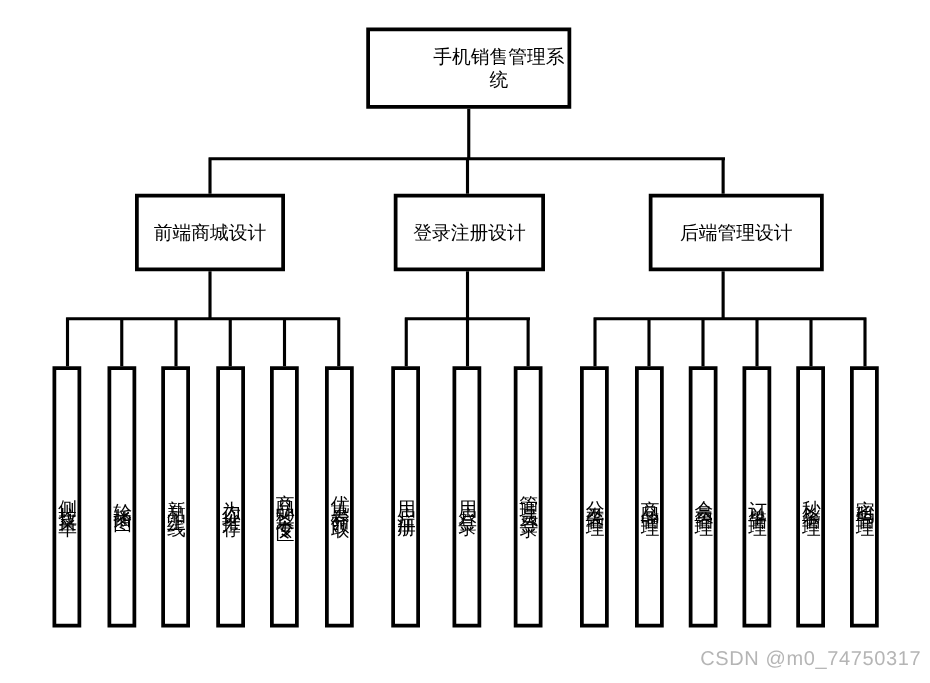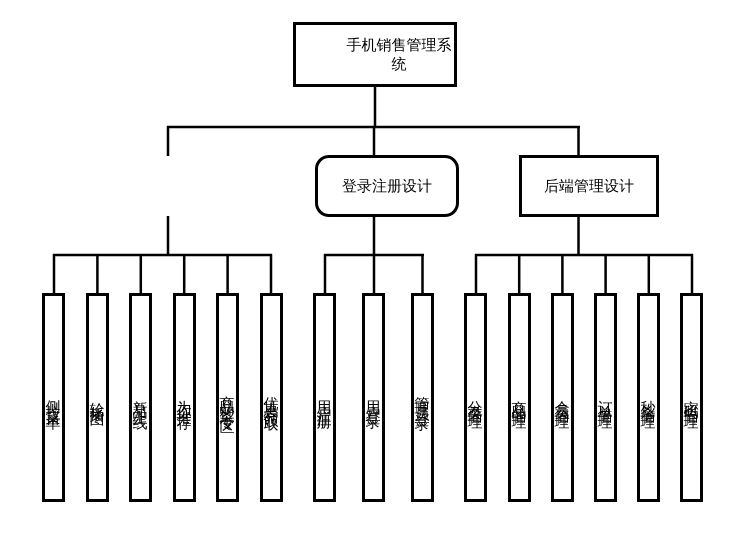--- a/index.html
+++ b/index.html
@@ -76,21 +76,22 @@
          M324 255 L424 255
          M325 254 L325 294  M374 254 L374 294  M422.5 254 L422.5 294
          M578.5 216 L578.5 256
          M475 255 L693 255
          M476 254 L476 294  M519.2 254 L519.2 294  M562.4 254 L562.4 294
          M605.6 254 L605.6 294  M648.8 254 L648.8 294  M692 254 L692 294"></path>
   </svg>
 
   <div class="node root-node">手机销售管理系统</div>
 
-  <div class="node branch-node" style="left:315px;width:144px;border-radius:14px;">登录注册设计</div>
+  <div class="node branch-node" style="left:108px;width:120px;">前端商城设计</div>
+  <div class="node branch-node" style="left:315px;width:121px;">登录注册设计</div>
   <div class="node branch-node" style="left:519px;width:140px;">后端管理设计</div>
 
   <div class="node leaf-node" style="left:42px;">
       <span>侧拉菜单</span>
     </div>
   <div class="node leaf-node" style="left:86px;">
       <span>轮播图</span>
     </div>
   <div class="node leaf-node" style="left:129px;">
       <span>新品上线</span>
@@ -127,14 +128,15 @@
   <div class="node leaf-node" style="left:594px;">
       <span>订单管理</span>
     </div>
   <div class="node leaf-node" style="left:637px;">
       <span>秒杀管理</span>
     </div>
   <div class="node leaf-node" style="left:680px;">
       <span>密码管理</span>
     </div>
 
+  <div class="watermark">CSDN @m0_74750317</div>
 
 </div>
 
 </body></html>

